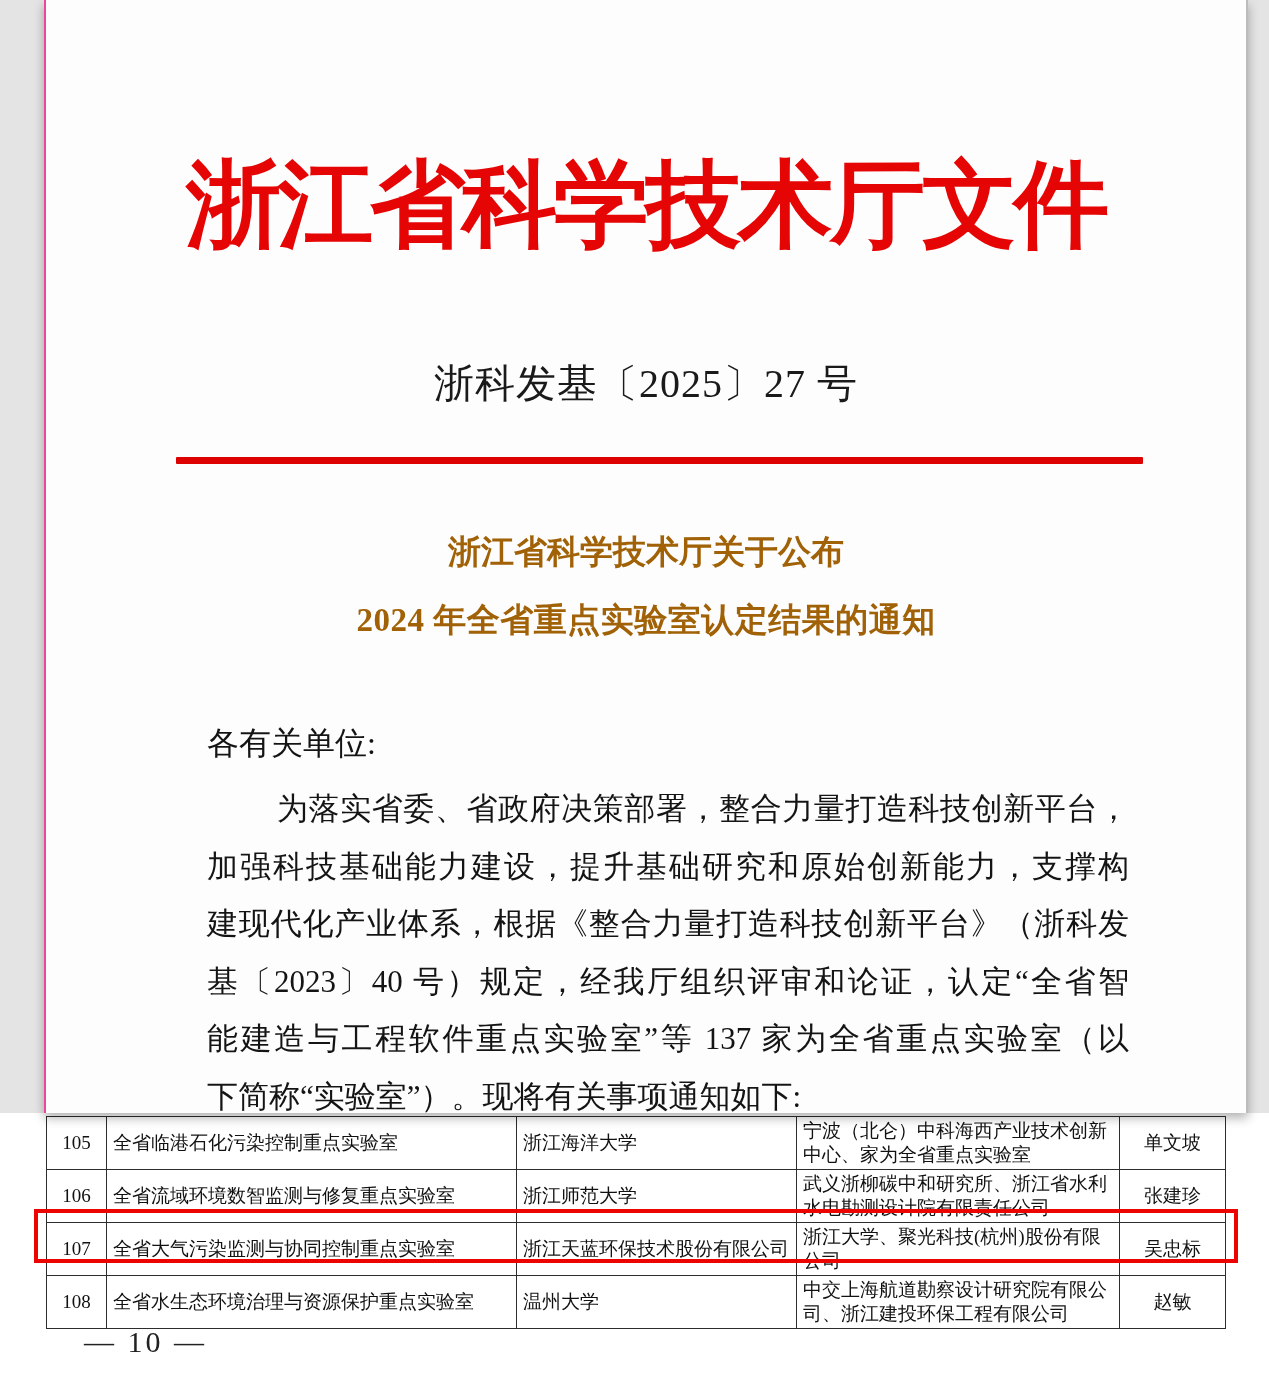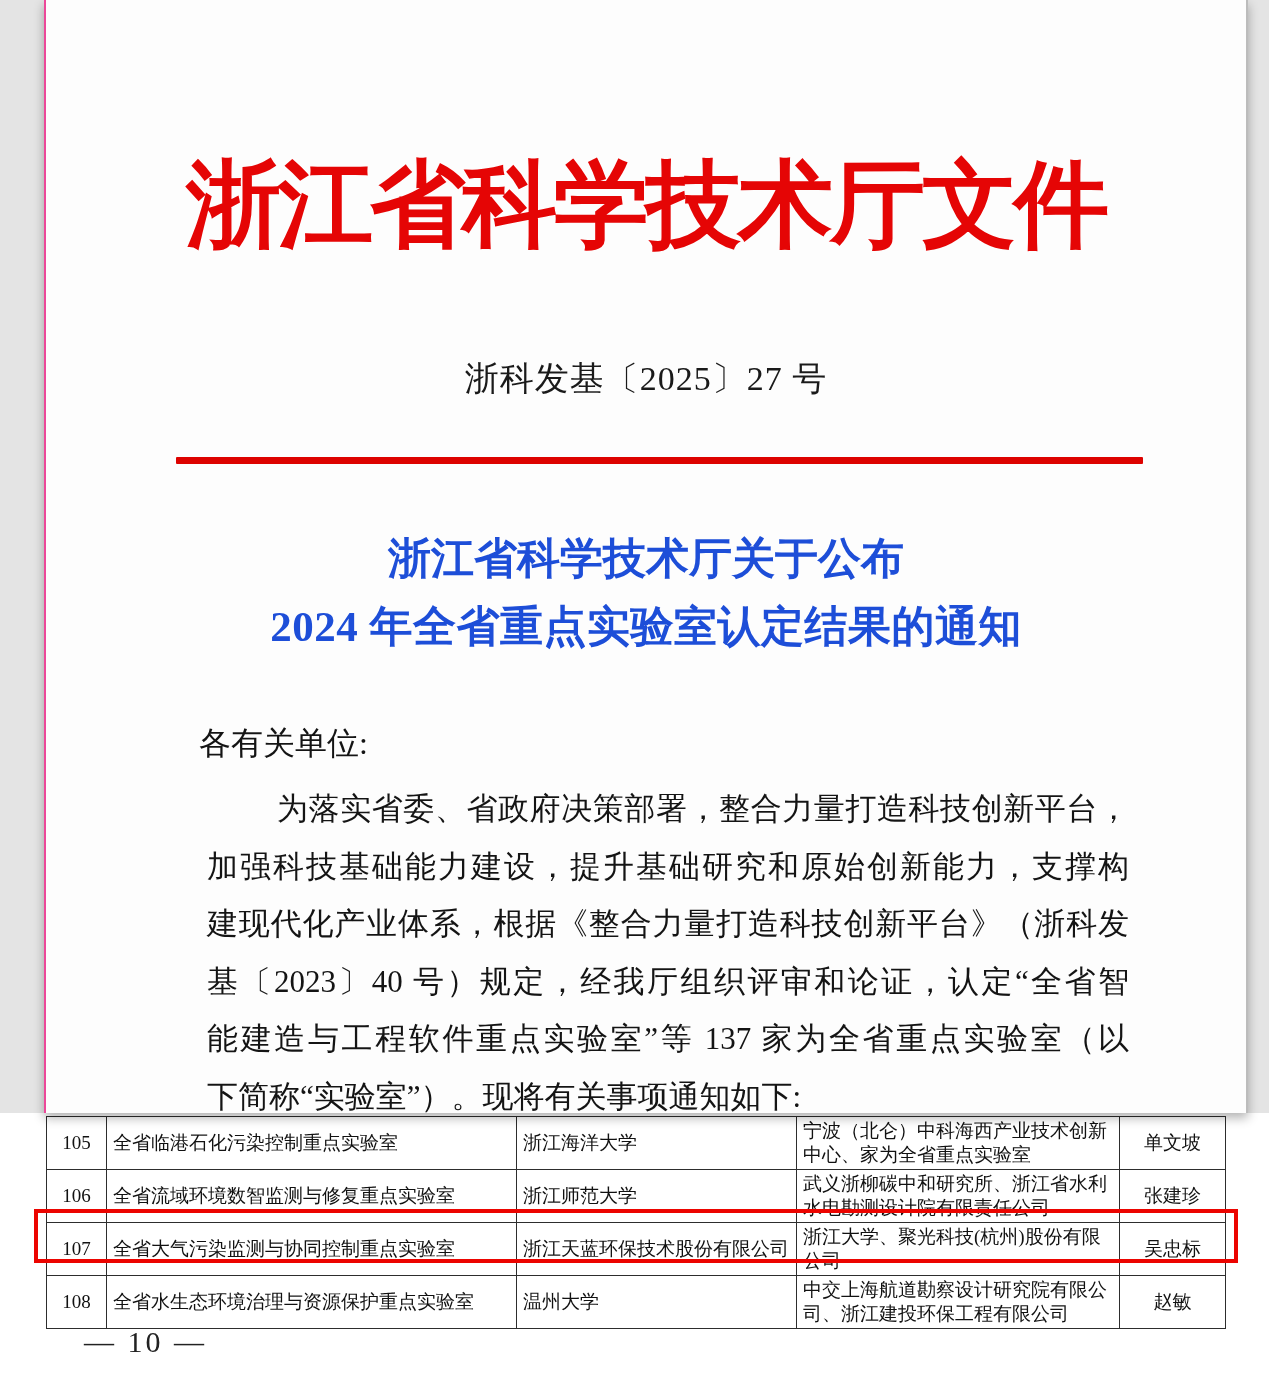--- a/index.html
+++ b/index.html
@@ -25,36 +25,36 @@
     box-sizing:border-box;
   }
   .doc-header-title{
     position:absolute;left:0;top:142px;width:100%;
     text-align:center;white-space:nowrap;
     font-size:95px;font-weight:bold;color:#e50505;
     letter-spacing:-3px;
   }
   .doc-number{
     position:absolute;left:0;top:356px;width:100%;
-    text-align:center;font-size:34px;color:#1a1a1a;
+    text-align:center;font-size:40px;color:#1a1a1a;
     letter-spacing:1px;
   }
   .red-divider{
     position:absolute;left:130px;top:457px;width:967px;height:7px;
     background:#dd0200;border-radius:1px;
   }
   .notice-title{
     position:absolute;left:0;width:100%;
     text-align:center;white-space:nowrap;
-    font-size:43px;font-weight:bold;color:#1d4ed8;
+    font-size:33px;font-weight:bold;color:#a16207;
   }
   .notice-title.l1{top:530px;}
   .notice-title.l2{top:598px;letter-spacing:0.5px;}
   .salutation{
-    position:absolute;left:153px;top:722px;
+    position:absolute;left:161px;top:722px;
     font-size:32px;color:#141414;
   }
   .body-text{
     position:absolute;left:161px;top:780px;width:922px;
     font-size:31px;color:#141414;
   }
   .body-line{
     width:100%;height:57.5px;line-height:57.5px;
     text-align:justify;text-align-last:justify;
     white-space:nowrap;box-sizing:border-box;

